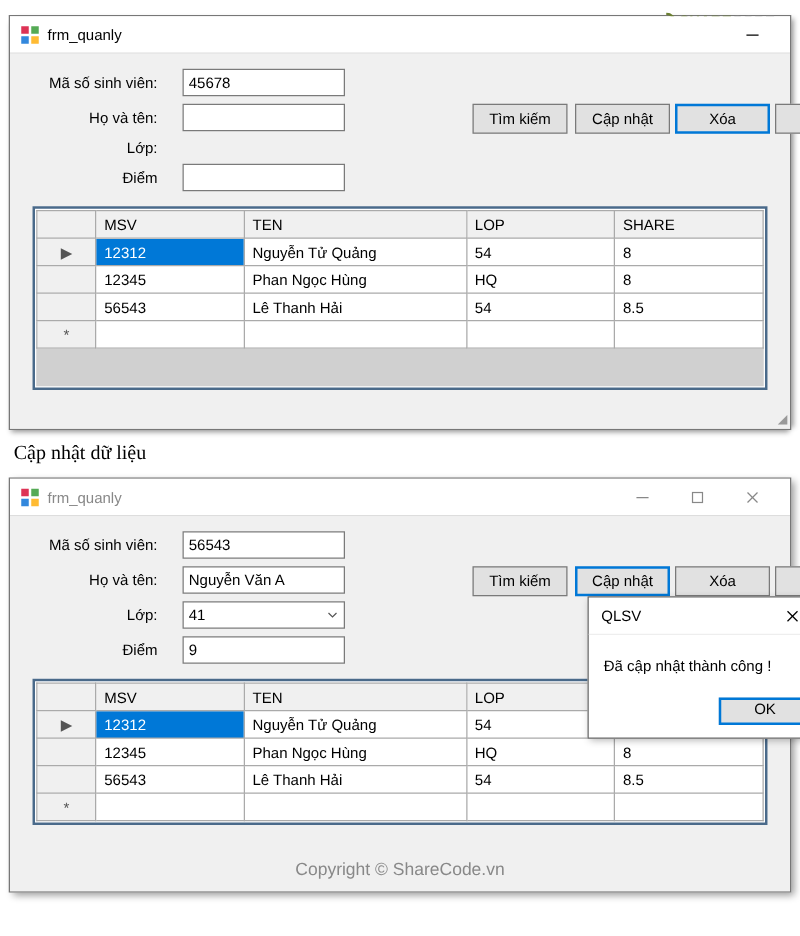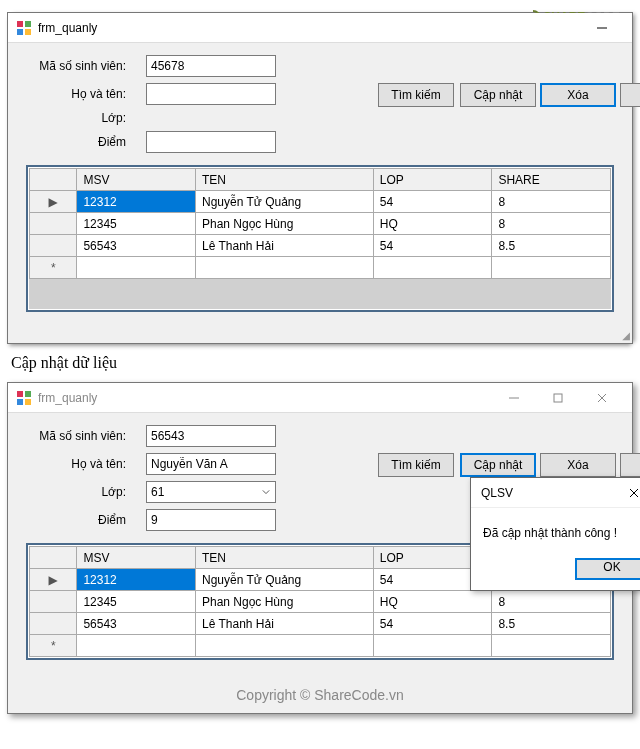--- a/index.html
+++ b/index.html
@@ -213,21 +213,21 @@
             <label>Mã số sinh viên:</label>
             <input class="input" value="56543" style="">
           </div>
         <div class="form-row">
             <label>Họ và tên:</label>
             <input class="input" value="Nguyễn Văn A" style="">
           </div>
         <div class="form-row">
             <label>Lớp:</label>
           <div class="select">
-              <span>61</span>
+              <span>41</span>
               <span class="select-btn">
                 <svg viewBox="0 0 10 10" width="8" height="8">
                   <path d="M1 3 L5 7 L9 3" fill="none" stroke="#555" stroke-width="1.2"></path>
                 </svg>
               </span>
             </div>
         </div>
         <div class="form-row">
             <label>Điểm</label>
             <input class="input" value="9" style="">

